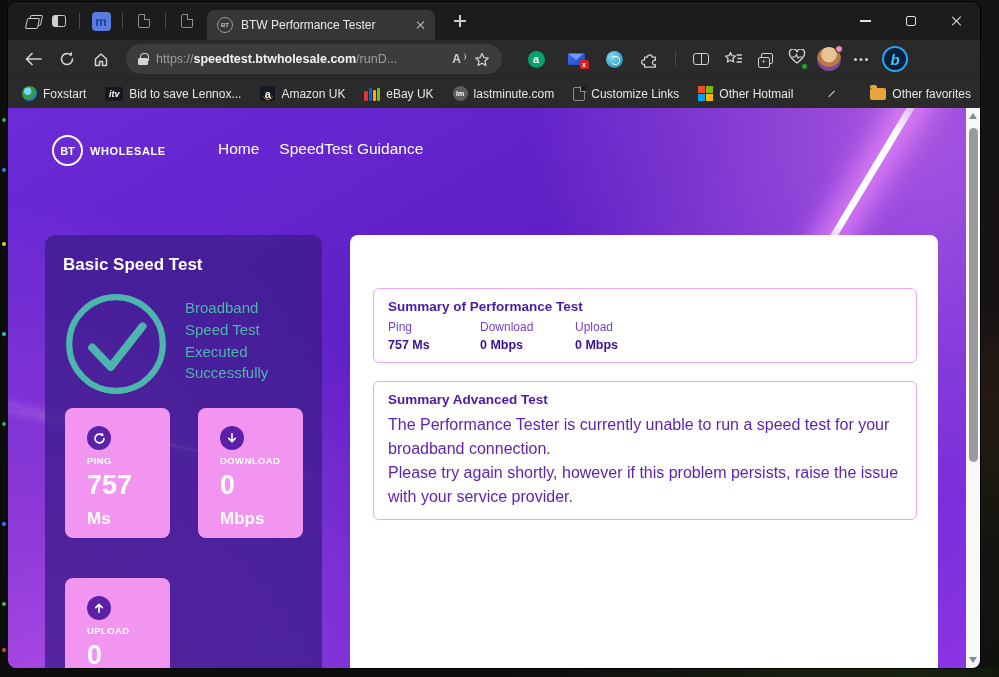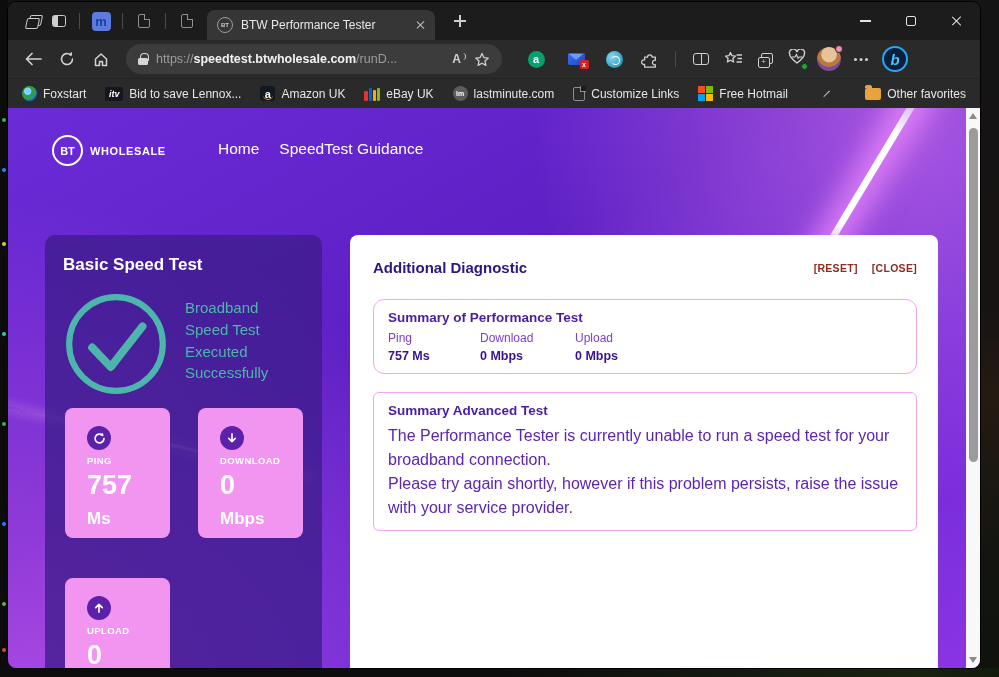--- a/index.html
+++ b/index.html
@@ -149,21 +149,21 @@
   .card-unit { color:#fff; font-size:17px; font-weight:bold; margin-top:8px; }
 
   
   .diagpanel { position:absolute; left:342px; top:127px; width:588px; height:520px;
     background:#ffffff; border-radius:8px; padding:24px 21px 0 23px; }
   .diag-head { display:flex; align-items:center; }
   .diag-title { color:#2b1684; font-size:15px; font-weight:bold; flex:1; }
   .diag-links { display:flex; gap:14px; }
   .linky { color:#8f2b1f; font-size:10.5px; font-weight:bold; letter-spacing:.3px; }
   .sumbox { border:1px solid #f3a6ef; border-radius:6px; padding:10px 14px; margin-top:18px; }
-  .sumbox.first { margin-top:23px;border-radius:11px; }
+  .sumbox.first { margin-top:29px; }
   .sb-title { color:#4a1ca6; font-size:13.5px; font-weight:bold; }
   .perf-row { display:flex; margin-top:6px; }
   .pcol.c0 { flex:1; } .pcol.c1 { width:92px; } .pcol.c2 { width:95px; } .pcol.c3 { width:58px; }
   .pl { color:#7b3fd0; font-size:12px; }
   .pv { color:#3a1292; font-size:12.5px; font-weight:bold; margin-top:4px; }
   .adv-line { color:#5d24b4; font-size:16px; line-height:1.5; }
   .adv-line.first { margin-top:6px; }
 
   
   .scrollbar { position:absolute; left:958px; top:0; width:14px; height:560px; background:#f8f8f8; }
@@ -339,21 +339,21 @@
           <span class="page-ico"></span>
           <span>Customize Links</span>
         </div>
       <div class="bm">
           <span class="msft">
             <i style="background:#f25022"></i>
             <i style="background:#7fba00"></i>
             <i style="background:#00a4ef"></i>
             <i style="background:#ffb900"></i>
           </span>
-          <span>Free Hotmail</span>
+          <span>Other Hotmail</span>
         </div>
       <div class="spacer"></div>
       <span class="bm-chevron"></span>
       <div class="bm-div"></div>
       <div class="bm">
           <span class="folder"></span>
           <span>Other favorites</span>
         </div>
     </div>
 
@@ -410,27 +410,20 @@
                 </svg>
             </span>
             <div class="card-label">UPLOAD</div>
             <div class="card-value">0</div>
             <div class="card-unit"></div>
           </div>
         </div>
       </div>
 
       <div class="diagpanel">
-        <div class="diag-head">
-          <span class="diag-title">Additional Diagnostic</span>
-          <span class="diag-links">
-            <span class="linky">[RESET]</span>
-            <span class="linky">[CLOSE]</span>
-          </span>
-        </div>
 
         <div class="sumbox first">
           <div class="sb-title">Summary of Performance Test</div>
           <div class="perf-row">
             <div class="pcol c1">
               <div class="pl">Ping</div>
               <div class="pv">757 Ms</div>
             </div>
             <div class="pcol c2">
               <div class="pl">Download</div>

